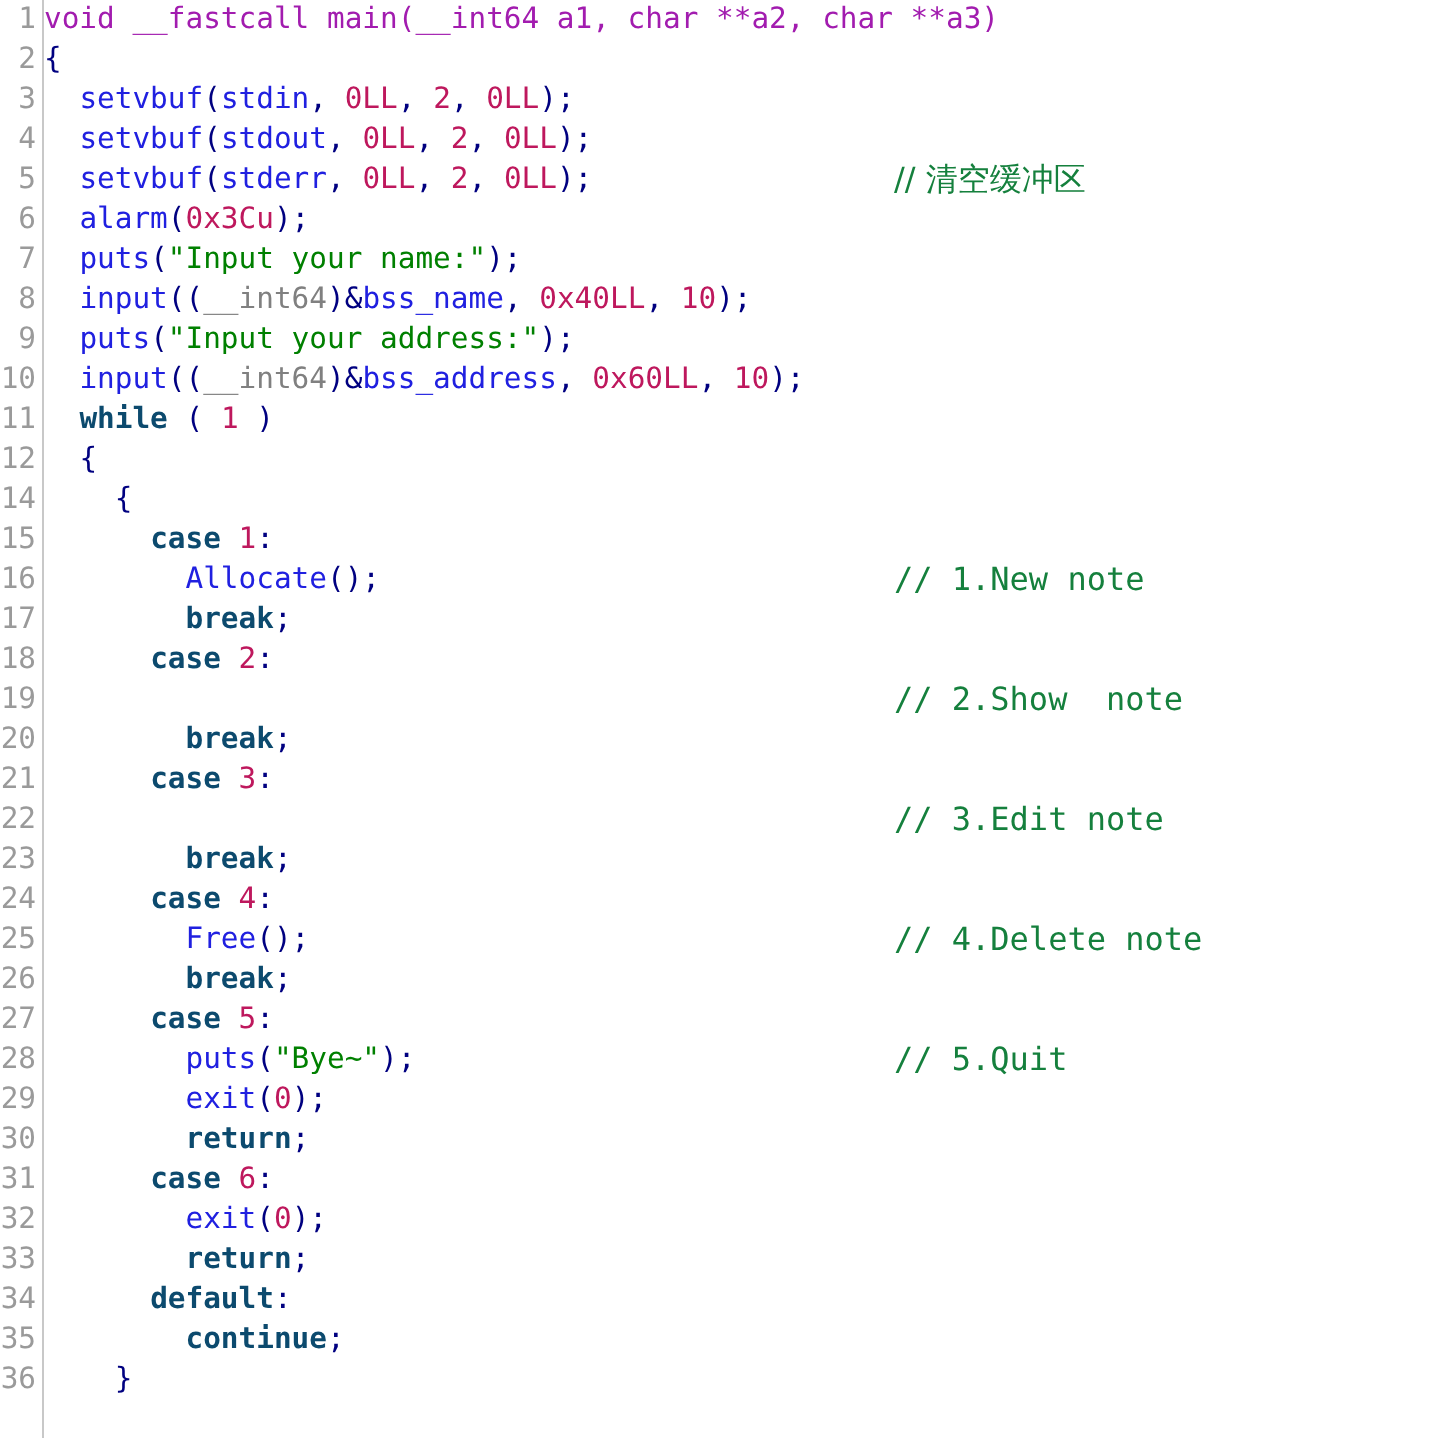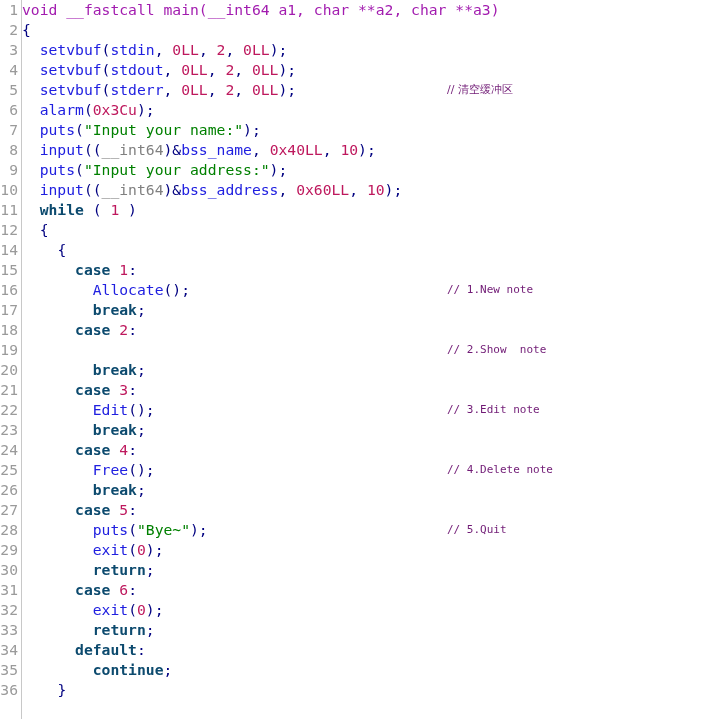--- a/index.html
+++ b/index.html
@@ -66,22 +66,22 @@
   .t-fn      { color: #2020e0; margin-top: 30px; }          
   .t-str     { color: #008000; }          
   .t-num     { color: #be185d; }          
   .t-punct   { color: #000080; }          
 
   .comment-col {
     position: absolute;
     left: 447px;
     top: 0;
     white-space: pre;
-    color: #701a75;
-    font-size: 11px;
+    color: #15803d;
+    font-size: 16px;
     line-height: 20px;
   }
   .comment-col.cjk {
     font-family: "DejaVu Sans", "Liberation Sans", sans-serif;
   }
 </style>
 </head>
 <body>
 
 <div id="editor">
@@ -100,21 +100,21 @@
       <div class="code-line"><span class="lineno">11</span><span class="linetext"><span class="t-punct">  </span><span class="t-kw">while</span><span class="t-punct"> ( </span><span class="t-num">1</span><span class="t-punct"> )</span></span></div>
       <div class="code-line"><span class="lineno">12</span><span class="linetext"><span class="t-punct">  </span><span class="t-punct">{</span></span></div>
       <div class="code-line"><span class="lineno">14</span><span class="linetext"><span class="t-punct">    </span><span class="t-punct">{</span></span></div>
       <div class="code-line"><span class="lineno">15</span><span class="linetext"><span class="t-punct">      </span><span class="t-kw">case</span><span class="t-punct"> </span><span class="t-num">1</span><span class="t-punct">:</span></span></div>
       <div class="code-line"><span class="lineno">16</span><span class="linetext"><span class="t-punct">        </span><span class="t-fn">Allocate</span><span class="t-punct">();</span></span><span class="comment-col">// 1.New note</span></div>
       <div class="code-line"><span class="lineno">17</span><span class="linetext"><span class="t-punct">        </span><span class="t-kw">break</span><span class="t-punct">;</span></span></div>
       <div class="code-line"><span class="lineno">18</span><span class="linetext"><span class="t-punct">      </span><span class="t-kw">case</span><span class="t-punct"> </span><span class="t-num">2</span><span class="t-punct">:</span></span></div>
       <div class="code-line"><span class="lineno">19</span><span class="comment-col">// 2.Show  note</span></div>
       <div class="code-line"><span class="lineno">20</span><span class="linetext"><span class="t-punct">        </span><span class="t-kw">break</span><span class="t-punct">;</span></span></div>
       <div class="code-line"><span class="lineno">21</span><span class="linetext"><span class="t-punct">      </span><span class="t-kw">case</span><span class="t-punct"> </span><span class="t-num">3</span><span class="t-punct">:</span></span></div>
-      <div class="code-line"><span class="lineno">22</span><span class="linetext"><span class="t-punct">        </span><span class="t-fn">Edit</span><span class="t-punct">();</span></span><span class="comment-col">// 3.Edit note</span></div>
+      <div class="code-line"><span class="lineno">22</span><span class="comment-col">// 3.Edit note</span></div>
       <div class="code-line"><span class="lineno">23</span><span class="linetext"><span class="t-punct">        </span><span class="t-kw">break</span><span class="t-punct">;</span></span></div>
       <div class="code-line"><span class="lineno">24</span><span class="linetext"><span class="t-punct">      </span><span class="t-kw">case</span><span class="t-punct"> </span><span class="t-num">4</span><span class="t-punct">:</span></span></div>
       <div class="code-line"><span class="lineno">25</span><span class="linetext"><span class="t-punct">        </span><span class="t-fn">Free</span><span class="t-punct">();</span></span><span class="comment-col">// 4.Delete note</span></div>
       <div class="code-line"><span class="lineno">26</span><span class="linetext"><span class="t-punct">        </span><span class="t-kw">break</span><span class="t-punct">;</span></span></div>
       <div class="code-line"><span class="lineno">27</span><span class="linetext"><span class="t-punct">      </span><span class="t-kw">case</span><span class="t-punct"> </span><span class="t-num">5</span><span class="t-punct">:</span></span></div>
       <div class="code-line"><span class="lineno">28</span><span class="linetext"><span class="t-punct">        </span><span class="t-fn">puts</span><span class="t-punct">(</span><span class="t-str">"Bye~"</span><span class="t-punct">);</span></span><span class="comment-col">// 5.Quit</span></div>
       <div class="code-line"><span class="lineno">29</span><span class="linetext"><span class="t-punct">        </span><span class="t-fn">exit</span><span class="t-punct">(</span><span class="t-num">0</span><span class="t-punct">);</span></span></div>
       <div class="code-line"><span class="lineno">30</span><span class="linetext"><span class="t-punct">        </span><span class="t-kw">return</span><span class="t-punct">;</span></span></div>
       <div class="code-line"><span class="lineno">31</span><span class="linetext"><span class="t-punct">      </span><span class="t-kw">case</span><span class="t-punct"> </span><span class="t-num">6</span><span class="t-punct">:</span></span></div>
       <div class="code-line"><span class="lineno">32</span><span class="linetext"><span class="t-punct">        </span><span class="t-fn">exit</span><span class="t-punct">(</span><span class="t-num">0</span><span class="t-punct">);</span></span></div>

